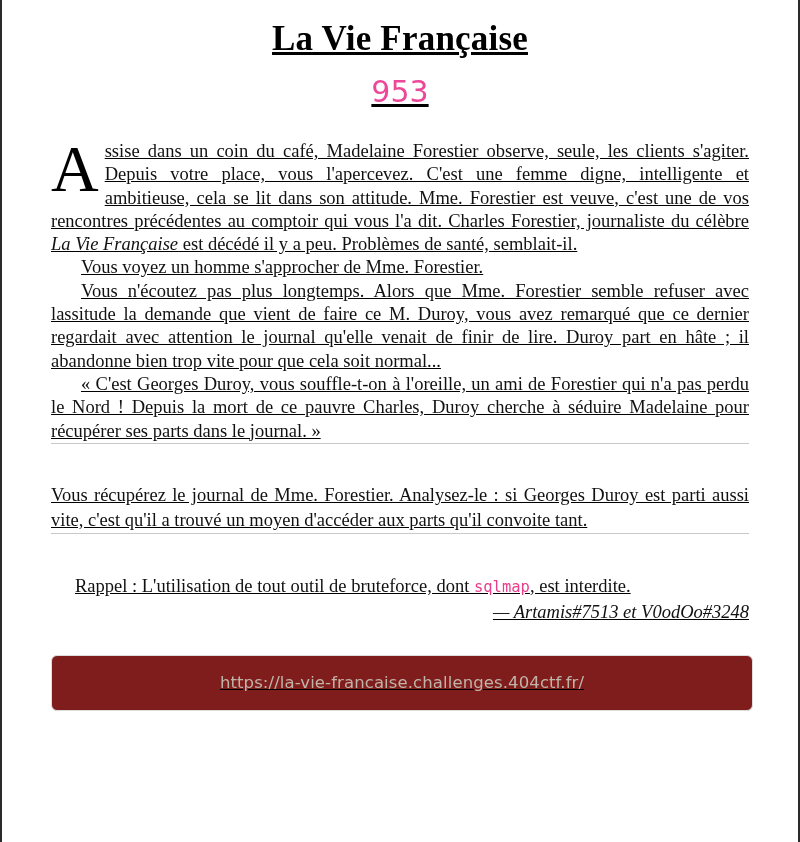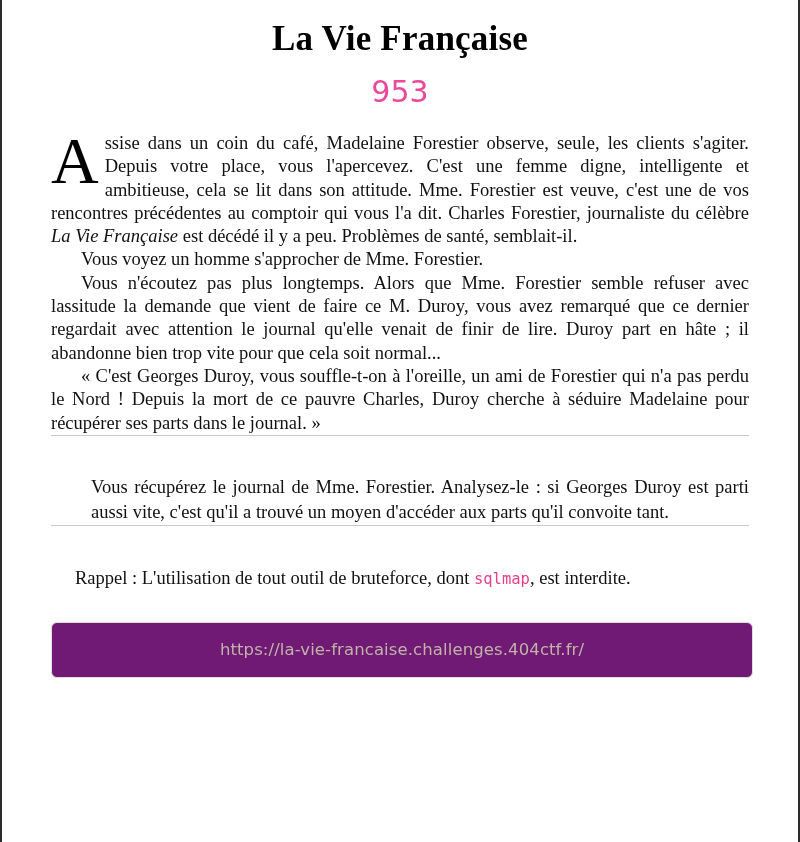--- a/index.html
+++ b/index.html
@@ -18,20 +18,21 @@
   }
 
   .page-frame {
     box-sizing: border-box;
     width: 800px;
     height: 842px;
     border-left: 2px solid #2b2b2b;
     border-right: 2px solid #2b2b2b;
     background: #ffffff;
     position: relative;
+    text-decoration: underline;
   }
 
   .page-inner {
     box-sizing: border-box;
     padding: 0 49px;
     padding-top: 10px;
   }
 
   
   .doc-title {
@@ -51,21 +52,21 @@
     text-align: center;
     font-family: "DejaVu Sans", "Liberation Sans", sans-serif;
     font-weight: 400;
     font-size: 30px;
     line-height: 36px;
     color: #ec4899;
   }
 
   
   .story {
-    margin-top: 22px;
+    margin-top: 30px;
   }
   .story p {
     margin: 0;
     font-size: 18.5px;
     line-height: 23.3px;
     text-align: justify;
     text-justify: inter-word;
     hyphens: none;
     color: #111111;
   }
@@ -97,21 +98,20 @@
     border-top: 1px solid #c9c9c9;
     margin: 0;
     height: 0;
   }
   .rule-one { margin-top: 39px; }
   .rule-two { margin-top: 45px; }
 
   
   .brief {
     margin-top: 39px;
-    margin-left: 40px;
   }
   .brief p {
     margin: 0;
     font-size: 18.5px;
     line-height: 25px;
     text-align: justify;
     color: #111111;
   }
 
   
@@ -142,21 +142,21 @@
     line-height: 24px;
     color: #111111;
   }
 
   
   .url-box {
     box-sizing: border-box;
     margin-top: 30px;
     width: 702px;
     height: 56px;
-    background: #701a75;
+    background: #7f1d1d;
     border: 1px solid #dddddd;
     border-radius: 6px;
     display: flex;
     align-items: center;
     justify-content: center;
   }
   .url-text {
     font-family: "DejaVu Sans", "Liberation Sans", sans-serif;
     font-size: 16.5px;
     line-height: 20px;
@@ -191,20 +191,21 @@
 
     <section class="brief">
       <p>Vous récupérez le journal de Mme. Forestier. Analysez-le : si Georges Duroy est parti aussi vite, c'est qu'il a trouvé un moyen d'accéder aux parts qu'il convoite tant.</p>
     </section>
 
     <hr class="sep rule-two">
 
     <section class="notice">
       <p><span>Rappel : L'utilisation de tout outil de bruteforce, dont </span><code class="inline-code">sqlmap</code><span>, est interdite.</span></p>
 
+      <p class="signature">— Artamis#7513 et V0odOo#3248</p>
     </section>
 
     <div class="url-box">
       <span class="url-text">https://la-vie-francaise.challenges.404ctf.fr/</span>
     </div>
 
   </div>
 </div>
 
 </body></html>

